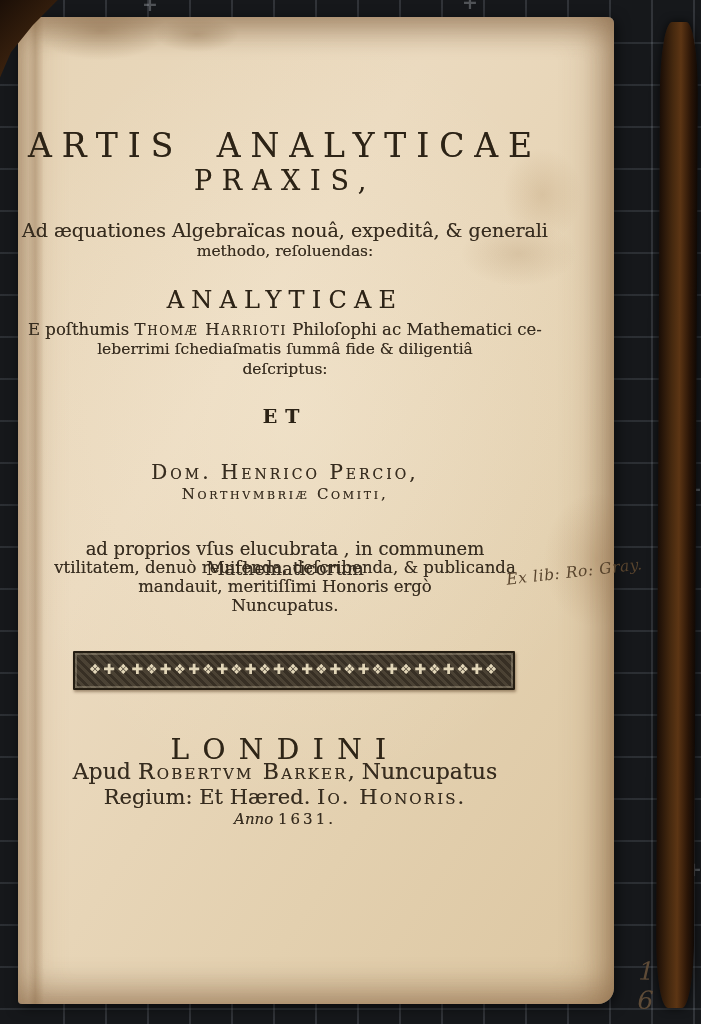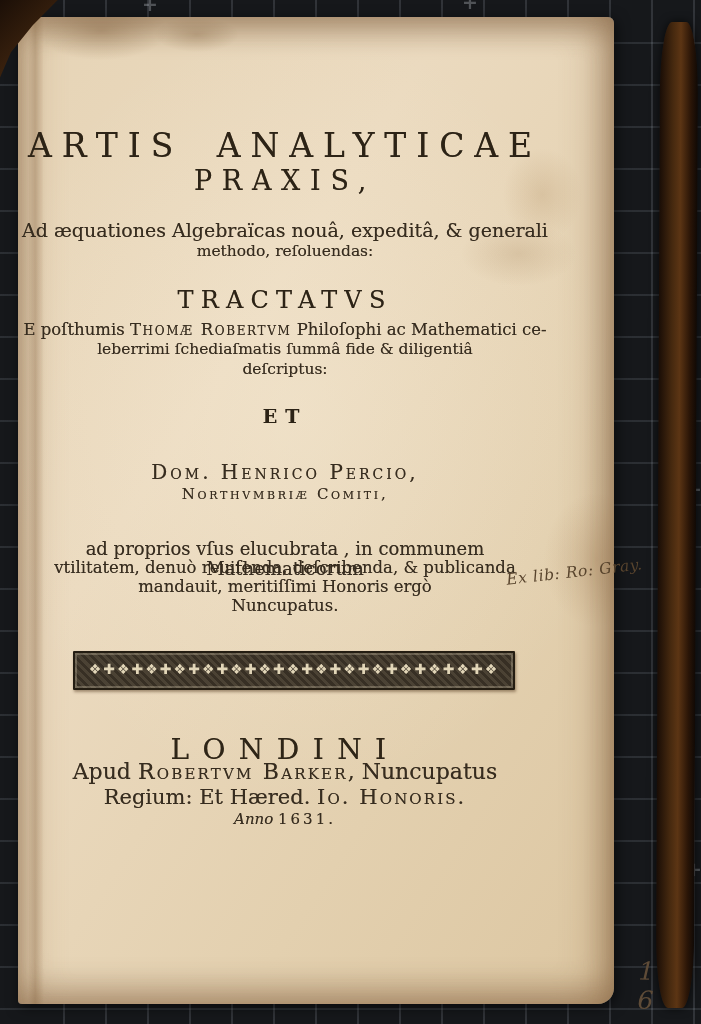--- a/index.html
+++ b/index.html
@@ -105,22 +105,22 @@
   <div class="leaf">
     <div class="gutter"></div>
 
     <div class="textcol">
       <div class="tl title1">ARTIS ANALYTICAE</div>
       <div class="tl title2">PRAXIS,</div>
 
       <div class="tl sub1">Ad æquationes Algebraïcas nouâ, expeditâ, &amp; generali</div>
       <div class="tl sub2">methodo, reſoluendas:</div>
 
-      <div class="tl tract">TRACTATVS</div>
-      <div class="tl tr1"><span>E poſthumis </span><span class="sc">Thomæ Robertvm</span><span> Philoſophi ac Mathematici ce-</span></div>
+      <div class="tl tract">ANALYTICAE</div>
+      <div class="tl tr1"><span>E poſthumis </span><span class="sc">Thomæ Harrioti</span><span> Philoſophi ac Mathematici ce-</span></div>
       <div class="tl tr2">leberrimi ſchediaſmatis ſummâ fide &amp; diligentiâ</div>
       <div class="tl tr3">deſcriptus:</div>
 
       <div class="tl et">ET</div>
       <div class="tl dom">Dom. Henrico Percio,</div>
       <div class="tl north">Northvmbriæ Comiti,</div>
 
       <div class="tl p2">ad proprios vſus elucubrata , in communem Mathematicorum</div>
       <div class="tl p3">vtilitatem, denuò reuiſenda, deſcribenda, &amp; publicanda</div>
       <div class="tl p4">mandauit, meritiſſimi Honoris ergò</div>

